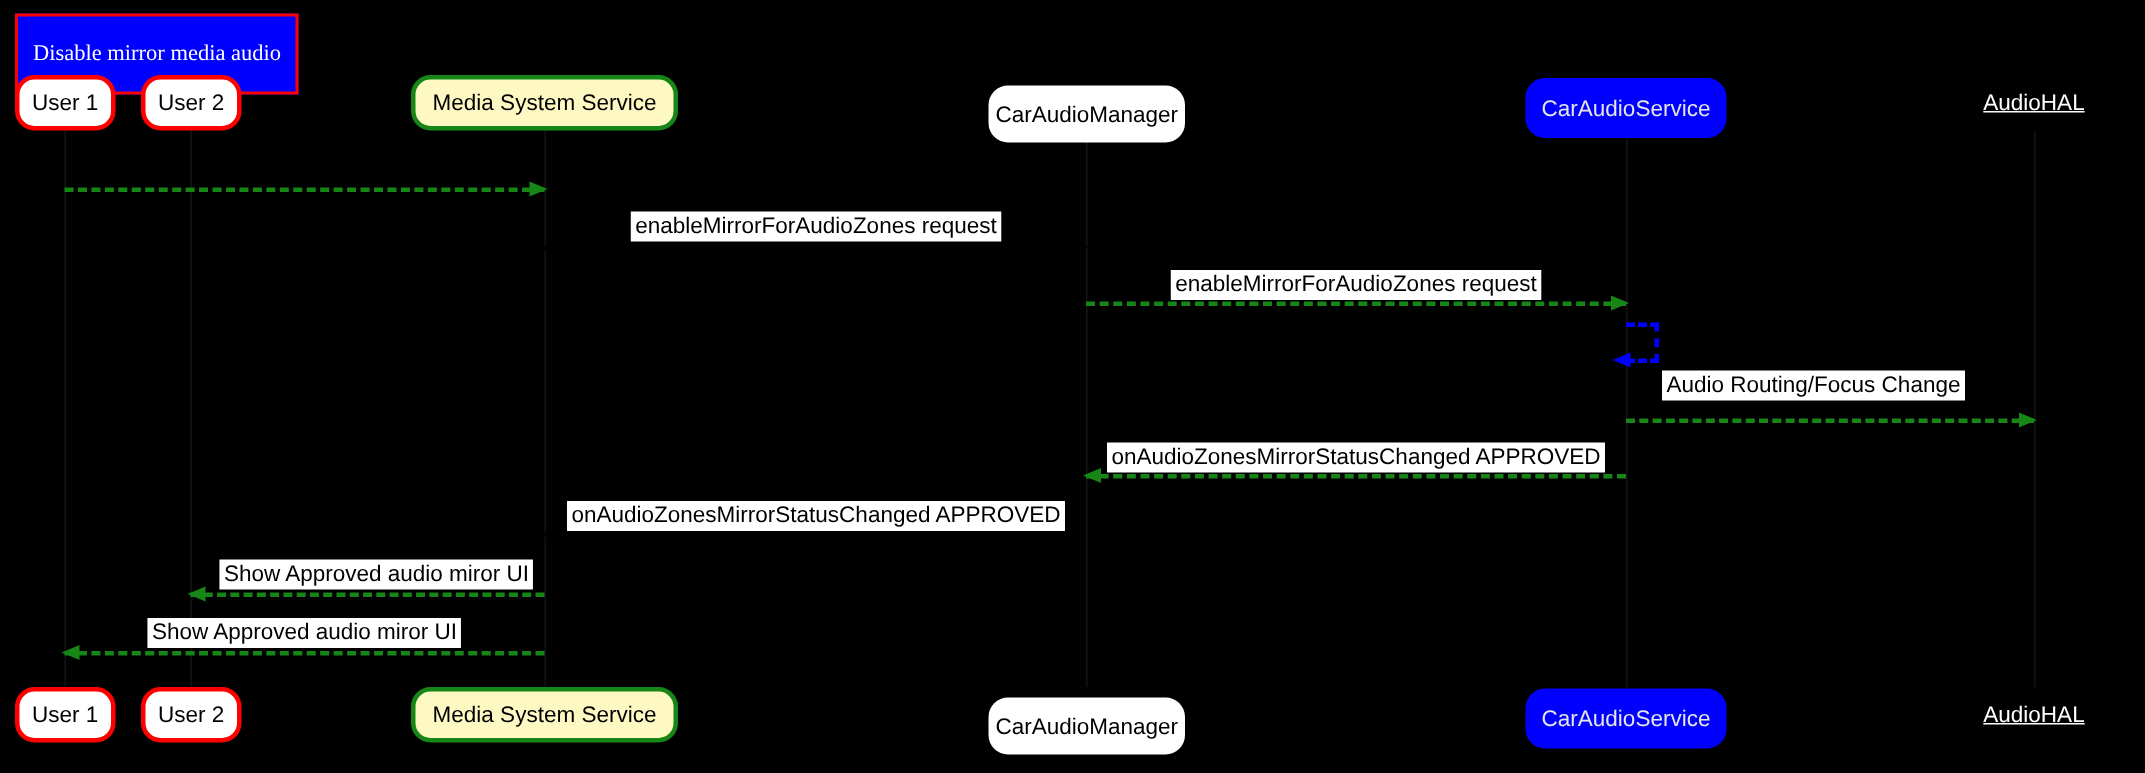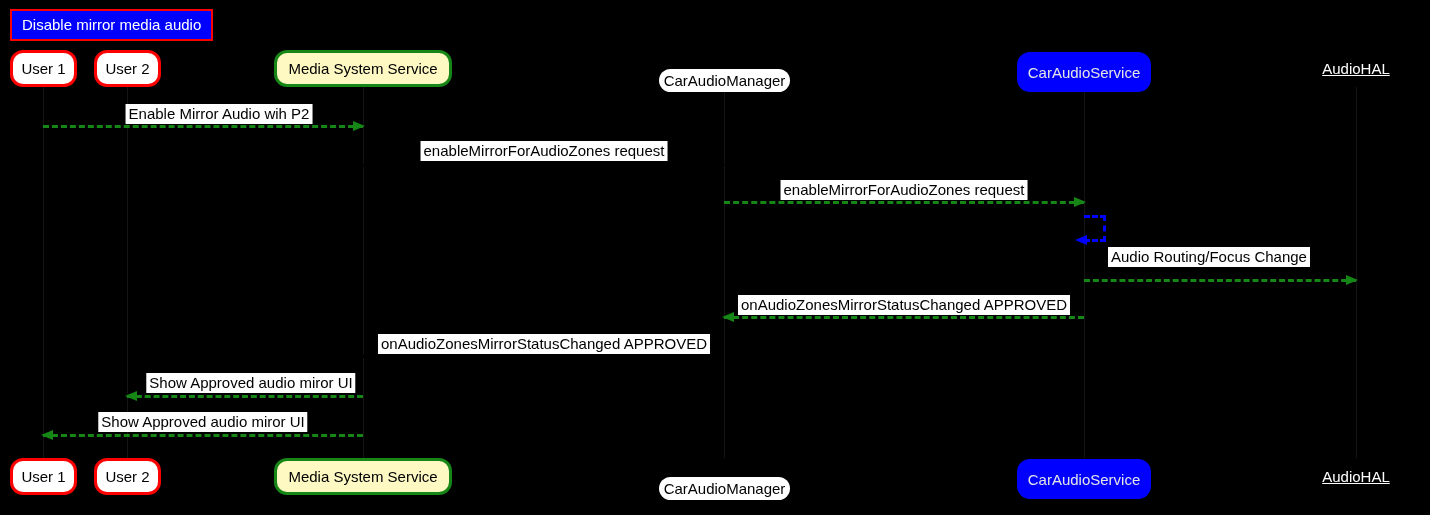--- a/index.html
+++ b/index.html
@@ -19,34 +19,35 @@
     background:var(--bg);
     overflow:hidden;
   }
   
   .title-box{
     position:absolute;left:10px;top:9px;
     background:var(--blue);
     border:2px solid var(--red);
     color:#ffffff;
     font-size:15px;line-height:26px;
-    padding:1px 10px;
+    padding:12px 10px;
     white-space:nowrap;
+    font-family:Liberation Serif, serif;
   }
   
   .actor{
     position:absolute;
     display:flex;align-items:center;justify-content:center;
     font-size:15px;white-space:nowrap;
     height:37px;
     border-radius:13px;
   }
   .actor.red-box{background:#ffffff;color:#000000;border:3px solid var(--red);}
   .actor.green-box{background:#fef9c3;color:#000000;border:3px solid var(--green);}
-  .actor.white-strip{background:#ffffff;color:#000000;height:23px;margin-top:12px;}
+  .actor.white-strip{background:#ffffff;color:#000000;height:38px;}
   .actor.blue-box{background:var(--blue);color:#e5e5e5;height:40px;}
   .actor.plain{background:transparent;color:#ffffff;height:23px;text-decoration:underline;}
   .row-top{top:50px;}
   .row-top.white-strip{top:57px;}
   .row-top.blue-box{top:52px;}
   .row-top.plain{top:57px;}
   .row-bottom{top:458px;}
   .row-bottom.white-strip{top:465px;}
   .row-bottom.blue-box{top:459px;}
   .row-bottom.plain{top:465px;}
@@ -98,21 +99,20 @@
   <div class="lifeline" style="left:1084px"></div>
   <div class="lifeline" style="left:1356px"></div>
 
   <div class="actor red-box row-top" style="left:10px;width:67px">User 1</div>
   <div class="actor red-box row-top" style="left:94px;width:67px">User 2</div>
   <div class="actor green-box row-top" style="left:274px;width:178px">Media System Service</div>
   <div class="actor white-strip row-top" style="left:659px;width:131px">CarAudioManager</div>
   <div class="actor blue-box row-top" style="left:1017px;width:134px">CarAudioService</div>
   <div class="actor plain row-top" style="left:1318px;width:76px">AudioHAL</div>
 
-  <div class="msg-label" style="left:219px;top:104px">Enable Mirror Audio wih P2</div>
   <div class="arrow" style="left:43px;top:125px;width:320px">
     <span class="head right"></span>
   </div>
 
   <div class="msg-label" style="left:544px;top:141px">enableMirrorForAudioZones request</div>
   <div class="arrow hidden-line" style="left:363px;top:164px;width:361px">
     <span class="head right hidden-head"></span>
   </div>
 
   <div class="msg-label" style="left:904px;top:180px">enableMirrorForAudioZones request</div>

